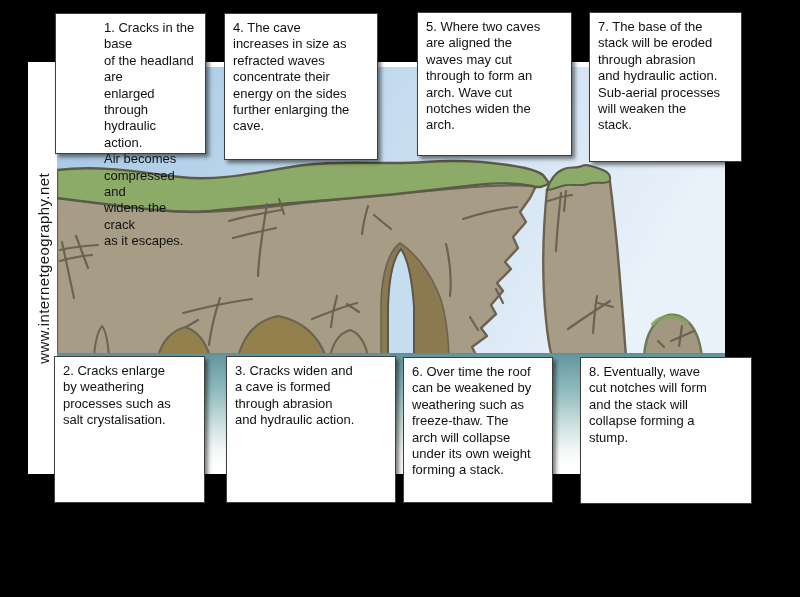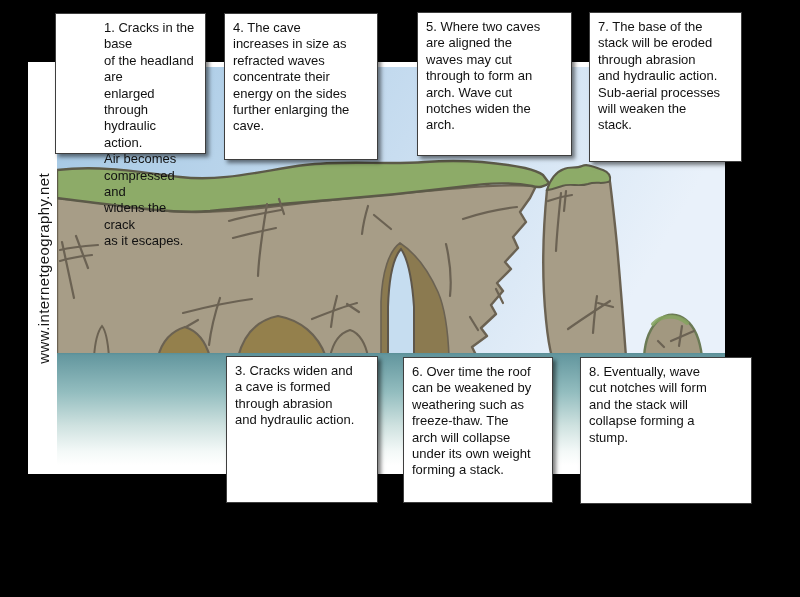--- a/index.html
+++ b/index.html
@@ -14,21 +14,21 @@
   .note{position:absolute;z-index:3;background:#fff;border:1px solid #3e3e3e;
         box-shadow:3px 3px 4px rgba(0,0,0,.5);box-sizing:border-box;
         padding:6px 8px;color:#111;}
   .note-text{font-size:13px;line-height:16.4px;white-space:pre-line;}
   
   #note-1{left:55px; top:13px; width:151px;height:141px;padding-left:48px;}
   #note-4{left:224px;top:13px; width:154px;height:147px;}
   #note-5{left:417px;top:12px; width:155px;height:144px;}
   #note-7{left:577px;top:12px; width:153px;height:150px;margin-left:12px;}
   #note-2{left:54px; top:356px;width:151px;height:147px;}
-  #note-3{left:226px;top:356px;width:152px;height:147px;}
+  #note-3{left:226px;top:356px;width:170px;height:147px;}
   #note-6{left:403px;top:357px;width:150px;height:146px;}
   #note-8{left:580px;top:357px;width:172px;height:147px;}
 </style>
 </head>
 <body>
 
 <div id="stage">
 
   <div id="canvas-bg"></div>
 
@@ -159,20 +159,26 @@
   </div>
   <div class="note" id="note-7">
     <div class="note-text">7. The base of the
 stack will be eroded
 through abrasion
 and hydraulic action.
 Sub-aerial processes
 will weaken the
 stack.</div>
   </div>
+  <div class="note" id="note-2">
+    <div class="note-text">2. Cracks enlarge
+by weathering
+processes such as
+salt crystalisation.</div>
+  </div>
   <div class="note" id="note-3">
     <div class="note-text">3. Cracks widen and
 a cave is formed
 through abrasion
 and hydraulic action.</div>
   </div>
   <div class="note" id="note-6">
     <div class="note-text">6. Over time the roof
 can be weakened by
 weathering such as

